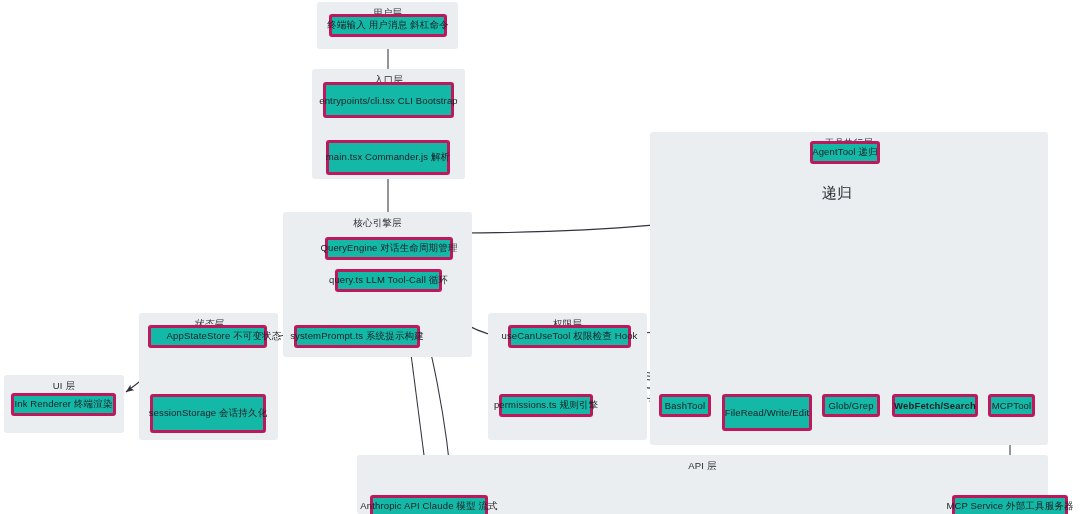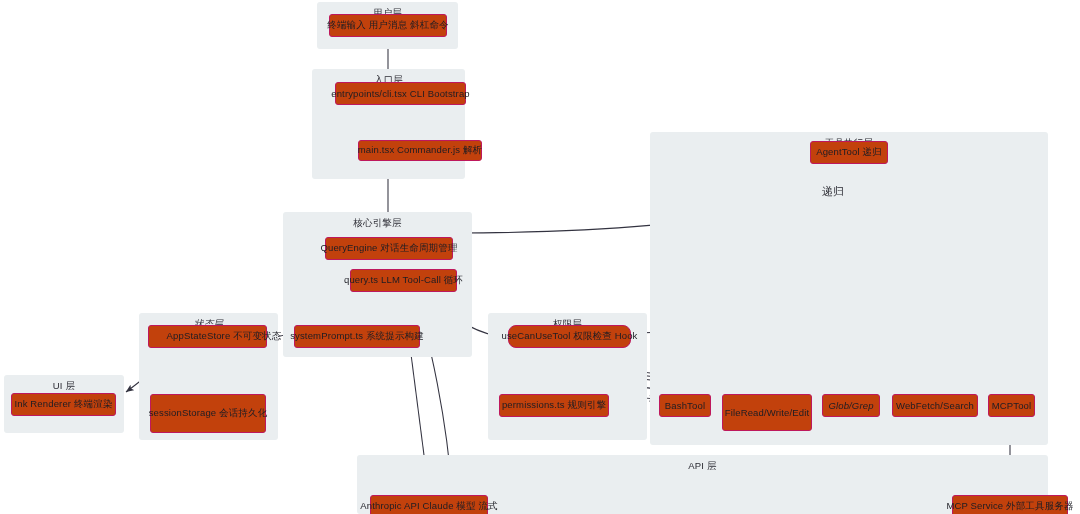--- a/index.html
+++ b/index.html
@@ -36,35 +36,35 @@
     left: 0;
     width: 100%;
     text-align: center;
     font-size: 9.5px;
     color: #2b2b33;
     letter-spacing: .2px;
     white-space: nowrap;
   }
   .node {
     position: absolute;
-    background: #c2410c;
-    border: 1px solid #be185d;
+    background: #14b8a6;
+    border: 3px solid #be185d;
     border-radius: 3px;
     box-sizing: border-box;
     display: flex;
     align-items: center;
     justify-content: center;
     font-size: 9.5px;
     color: #1d1d24;
     white-space: nowrap;
     letter-spacing: .15px;
   }
   .edge-label {
     position: absolute;
-    font-size: 11px;
+    font-size: 15px;
     color: #2b2b33;
     background: transparent;
     white-space: nowrap;
   }
 </style>
 </head>
 <body>
 
 <div id="stage">
 
@@ -119,35 +119,35 @@
       </div>
       <div class="group-box" style="left: 650px; top: 132px; width: 398px; height: 313px;">
         <div class="group-title">工具执行层</div>
       </div>
       <div class="group-box" style="left: 357px; top: 455px; width: 691px; height: 59px;">
         <div class="group-title">API 层</div>
       </div>
     </div>
   <div id="nodes">
       <div class="node" style="left: 329px; top: 14px; width: 118px; height: 23px;">终端输入 用户消息 斜杠命令</div>
-      <div class="node" style="left: 323px; top: 82px; width: 131px; height: 23px; margin-left: 12px;">entrypoints/cli.tsx CLI Bootstrap</div>
-      <div class="node" style="left: 326px; top: 140px; width: 124px; height: 21px; margin-left: 32px;">main.tsx Commander.js 解析</div>
+      <div class="node" style="left: 323px; top: 82px; width: 131px; height: 36px;">entrypoints/cli.tsx CLI Bootstrap</div>
+      <div class="node" style="left: 326px; top: 140px; width: 124px; height: 35px;">main.tsx Commander.js 解析</div>
       <div class="node" style="left: 325px; top: 222px; width: 128px; height: 23px; margin-top: 15px;">QueryEngine 对话生命周期管理</div>
-      <div class="node" style="left: 335px; top: 269px; width: 107px; height: 23px; margin-left: 15px;">query.ts LLM Tool-Call 循环</div>
+      <div class="node" style="left: 335px; top: 269px; width: 107px; height: 23px;">query.ts LLM Tool-Call 循环</div>
       <div class="node" style="left: 294px; top: 325px; width: 126px; height: 23px; text-align: right;">systemPrompt.ts 系统提示构建</div>
       <div class="node" style="left: 148px; top: 325px; width: 119px; height: 23px; padding-left: 33px;">AppStateStore 不可变状态</div>
       <div class="node" style="left: 150px; top: 394px; width: 116px; height: 39px;">sessionStorage 会话持久化</div>
       <div class="node" style="left: 11px; top: 393px; width: 105px; height: 23px;">Ink Renderer 终端渲染</div>
-      <div class="node" style="left: 508px; top: 325px; width: 123px; height: 23px; border-radius: 8px;">useCanUseTool 权限检查 Hook</div>
-      <div class="node" style="left: 499px; top: 394px; width: 110px; height: 23px;">permissions.ts 规则引擎</div>
-      <div class="node" style="left: 810px; top: 141px; width: 78px; height: 23px;">AgentTool 递归</div>
+      <div class="node" style="left: 508px; top: 325px; width: 123px; height: 23px;">useCanUseTool 权限检查 Hook</div>
+      <div class="node" style="left: 499px; top: 394px; width: 94px; height: 23px;">permissions.ts 规则引擎</div>
+      <div class="node" style="left: 810px; top: 141px; width: 70px; height: 23px;">AgentTool 递归</div>
       <div class="node" style="left: 659px; top: 394px; width: 52px; height: 23px;">BashTool</div>
       <div class="node" style="left: 722px; top: 394px; width: 90px; height: 37px;">FileRead/Write/Edit</div>
-      <div class="node" style="left: 822px; top: 394px; width: 58px; height: 23px; font-style: italic;">Glob/Grep</div>
-      <div class="node" style="left: 892px; top: 394px; width: 86px; height: 23px;">WebFetch/Search</div>
+      <div class="node" style="left: 822px; top: 394px; width: 58px; height: 23px;">Glob/Grep</div>
+      <div class="node" style="left: 892px; top: 394px; width: 86px; height: 23px; font-weight: bold;">WebFetch/Search</div>
       <div class="node" style="left: 988px; top: 394px; width: 47px; height: 23px;">MCPTool</div>
       <div class="node" style="left: 370px; top: 495px; width: 118px; height: 23px;">Anthropic API Claude 模型 流式</div>
       <div class="node" style="left: 952px; top: 495px; width: 116px; height: 23px;">MCP Service 外部工具服务器</div>
     </div>
   <div id="edgelabels">
       <div class="edge-label" style="left: 822px; top: 184px;">递归</div>
     </div>
 
 </div>
 

